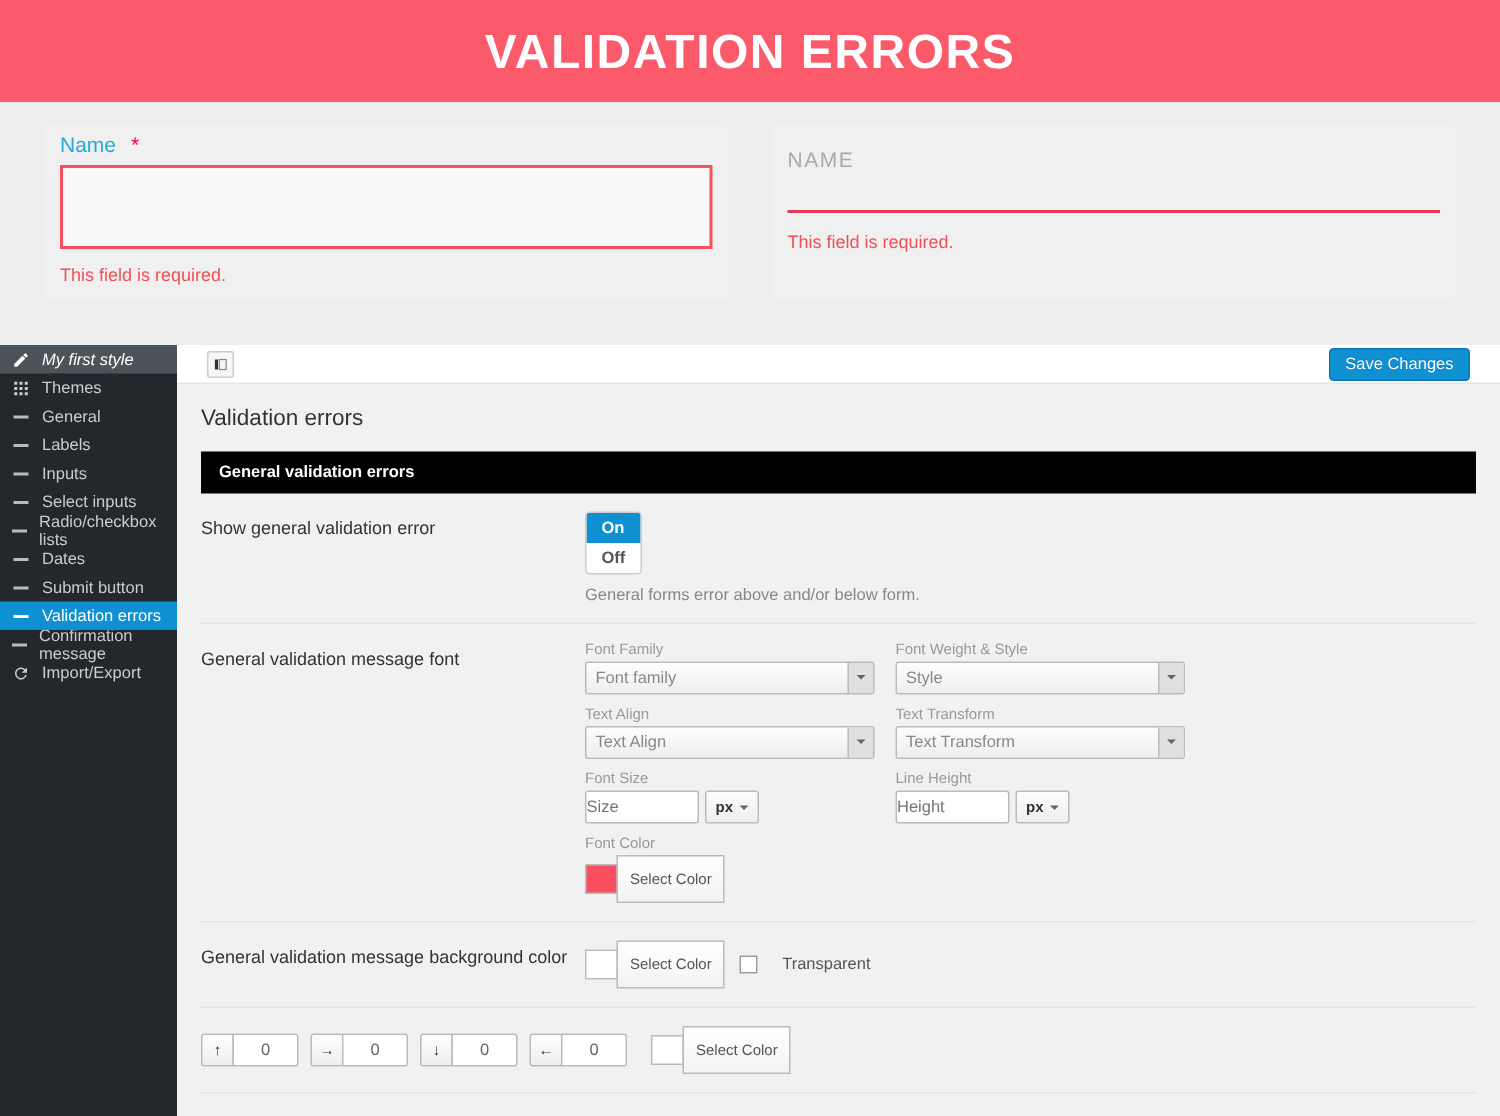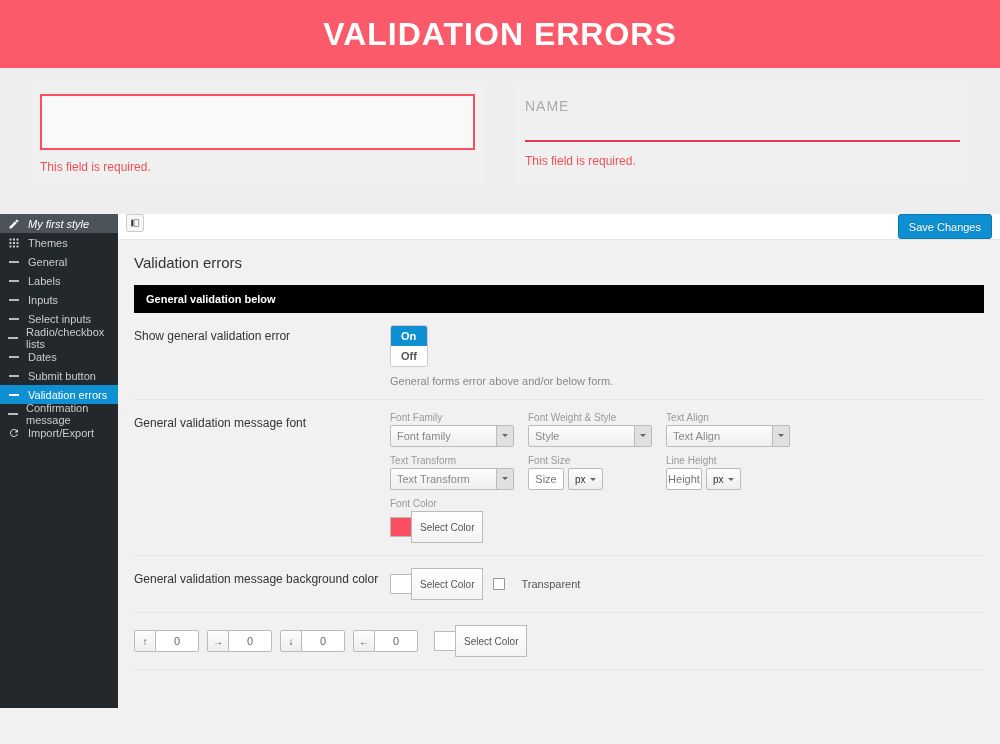--- a/index.html
+++ b/index.html
@@ -20,48 +20,48 @@
 .sidebar { width: 118px; background: #23282d; color: #ccc; font-size: 11px; }
 .sidebar .item { display: flex; align-items: center; gap: 8px; padding: 5px 8px; cursor: pointer; height: 19px; }
 .sidebar .item.active { background: #0e90d2; color: #fff; position: relative; }
 .sidebar .item.active::after { content: ""; position: absolute; right: -5px; top: 50%; margin-top: -5px; border: 5px solid transparent; border-left-color: #0e90d2; }
 .sidebar .title-item { background: #4c5359; color: #fff; font-style: italic; }
 .side-icon { width: 12px; display: inline-flex; justify-content: center; }
 .minus { display: inline-block; width: 10px; height: 2px; background: #bbb; }
 .sidebar .item.active .minus { background: #fff; }
 
 .content { flex: 1; background: #f1f1f1; }
-.toolbar { background: #fff; height: 26px; display: flex; padding: 0 8px; border-bottom: 1px solid #e5e5e5; }
+.toolbar { background: #fff; height: 26px; display: flex; align-items: center; padding: 0 20px; border-bottom: 1px solid #e5e5e5; }
 .tb-btn { width: 18px; height: 18px; border: 1px solid #ccc; background: #f7f7f7; display: flex; align-items: center; justify-content: center; border-radius: 2px; cursor: pointer; }
 .tb-spacer { flex: 1; }
 .save-btn { background: #0e90d2; color: #fff; border: 1px solid #0b78b0; border-radius: 3px; padding: 4px 10px; font-size: 11px; cursor: pointer; text-shadow: 0 -1px 0 rgba(0,0,0,0.2); }
 
 .content-inner { padding: 14px 16px; }
 .page-title { font-size: 15px; font-weight: 500; color: #333; margin-bottom: 14px; }
 .section-bar { background: #000; color: #fff; font-size: 11px; font-weight: 600; padding: 8px 12px; }
 
 .setting-row { display: flex; padding: 12px 0; border-bottom: 1px solid #e5e5e5; }
 .setting-row:last-child { border-bottom: none; }
 .setting-label { width: 256px; font-size: 12px; color: #333; padding-top: 4px; }
 .setting-ctrl { flex: 1; }
 
 .toggle { display: inline-flex; border-radius: 3px; overflow: hidden; border: 1px solid #ccc; flex-direction: column; }
 .toggle span { padding: 4px 10px; font-size: 11px; font-weight: 600; cursor: pointer; }
 .toggle .on { background: #0e90d2; color: #fff; }
 .toggle .off { background: #fff; color: #555; }
 .hint { color: #888; font-size: 11px; margin-top: 8px; }
 
-.font-grid { display: grid; grid-template-columns: 1fr 1fr 1fr; gap: 8px 14px; max-width: 400px; }
+.font-grid { display: grid; grid-template-columns: 1fr 1fr; gap: 8px 14px; max-width: 400px; }
 .mini-label { color: #999; font-size: 10px; margin-bottom: 2px; }
 .sel { width: 100%; height: 22px; border: 1px solid #bbb; background: linear-gradient(#fdfdfd, #eee); display: flex; align-items: center; padding: 0 6px; font-size: 11px; color: #888; position: relative; border-radius: 2px; cursor: pointer; }
 .sel::after { content: ""; position: absolute; right: 0; top: 0; width: 16px; height: 100%; background: #e0e0e0; border-left: 1px solid #bbb; }
 .sel .car { position: absolute; right: 5px; top: 8px; border: 3px solid transparent; border-top-color: #666; z-index: 1; }
 .num-wrap { display: flex; gap: 4px; align-items: center; }
-.num-input { width: 36px; height: 22px; border: 1px solid #bbb; text-align: center; font-size: 11px; color: #888; border-radius: 2px; }
-.unit { height: 22px; border: 1px solid #bbb; background: linear-gradient(#fdfdfd, #eee); padding: 0 6px; font-size: 10px; display: flex; align-items: center; border-radius: 2px; position: relative; cursor: pointer; }
+.num-input { width: 76px; height: 22px; border: 1px solid #bbb; text-align: left; font-size: 11px; color: #888; border-radius: 2px; }
+.unit { height: 22px; border: 1px solid #bbb; background: linear-gradient(#fdfdfd, #eee); padding: 0 6px; font-size: 10px; display: flex; align-items: center; border-radius: 2px; position: relative; cursor: pointer; font-weight: bold; }
 .unit .car { margin-left: 4px; border: 3px solid transparent; border-top-color: #666; position: relative; top: 2px; }
 
 .swatch-row { display: flex; align-items: center; gap: 0; }
 .swatch { width: 22px; height: 20px; border: 1px solid #bbb; background: #fff; display: inline-block; }
 .swatch.red { background: #fb4e5f; }
 .sel-color-btn { height: 32px; border: 1px solid #bbb; background: linear-gradient(#fff,#f3f3f3); padding: 0 8px; font-size: 10px; color: #555; margin-left: -1px; cursor: pointer; }
 .chk-wrap { display: inline-flex; align-items: center; gap: 16px; margin-left: 10px; font-size: 11px; color: #555; }
 .chk { width: 12px; height: 12px; border: 1px solid #999; background: #fff; cursor: pointer; }
 
 .arrows { display: flex; gap: 8px; align-items: center; flex-wrap: wrap; }
@@ -74,20 +74,24 @@
 </style>
 </head>
 <body>
 
 <div class="hero">
   <h1>VALIDATION ERRORS</h1>
 </div>
 
 <div class="preview-row">
   <div class="preview-card">
+    <div class="card1-label">
+      <span>Name</span>
+      <span class="ast">*</span>
+    </div>
     <div class="card1-input"></div>
     <div class="card1-err">This field is required.</div>
   </div>
   <div class="preview-card">
     <div class="card2-label">NAME</div>
     <div class="card2-line"></div>
     <div class="card2-err">This field is required.</div>
   </div>
 </div>
 
@@ -190,21 +194,21 @@
             <rect x="3" y="4" width="5" height="16"></rect>
             <rect x="10" y="4" width="11" height="16" fill="none" stroke="#888" stroke-width="2"></rect>
           </svg>
       </div>
       <div class="tb-spacer"></div>
       <button class="save-btn">Save Changes</button>
     </div>
 
     <div class="content-inner">
       <div class="page-title">Validation errors</div>
-      <div class="section-bar">General validation below</div>
+      <div class="section-bar">General validation errors</div>
 
       <div class="setting-row">
         <div class="setting-label">Show general validation error</div>
         <div class="setting-ctrl">
           <div class="toggle">
             <span class="on">On</span>
             <span class="off">Off</span>
           </div>
           <div class="hint">General forms error above and/or below form.</div>
         </div>

